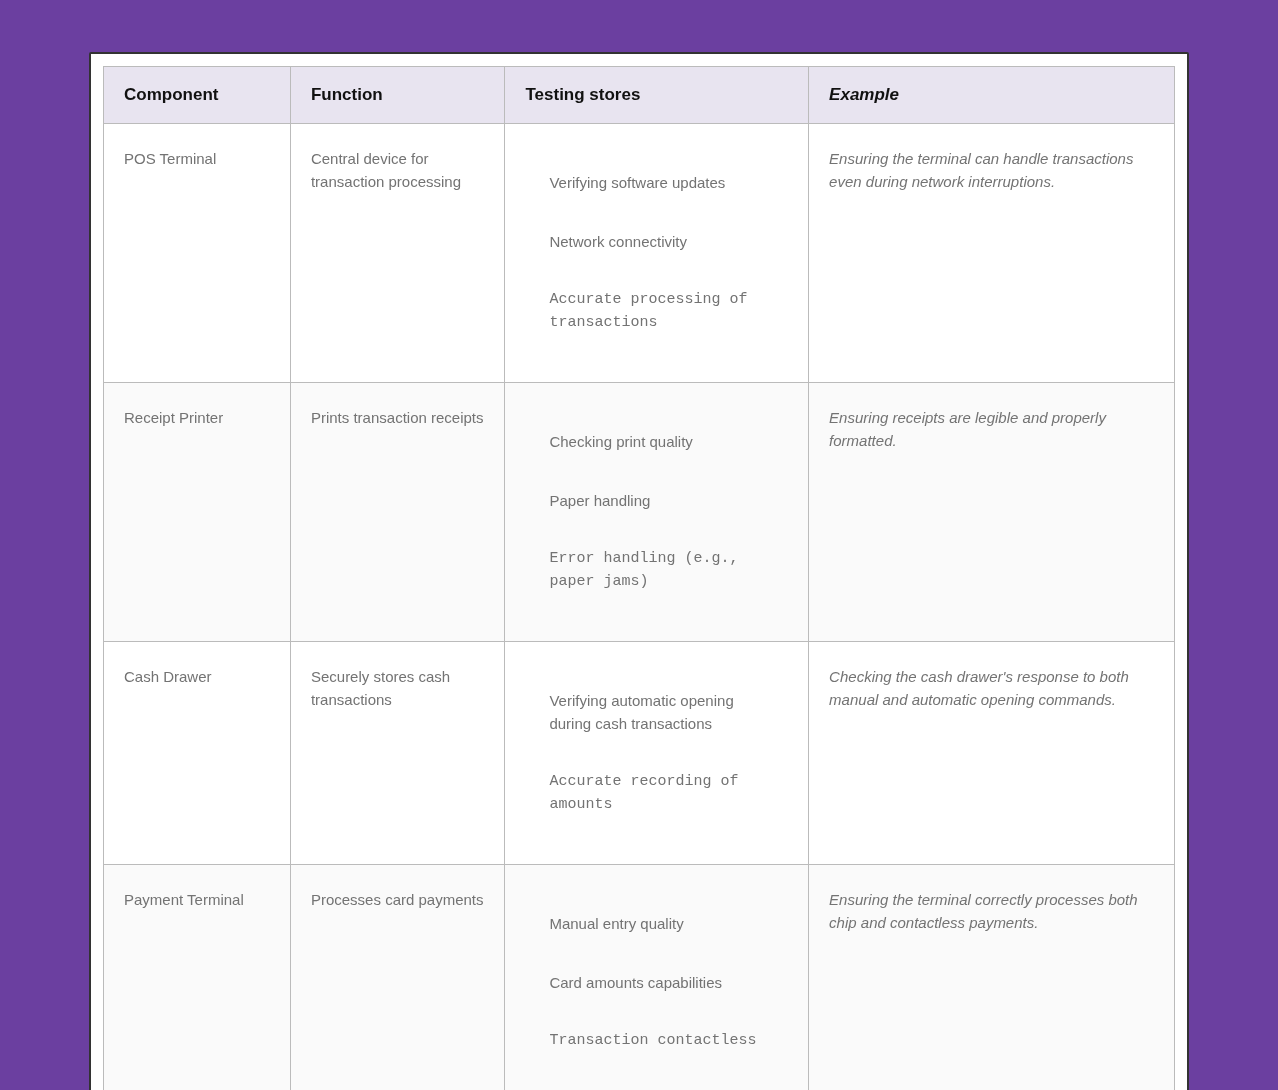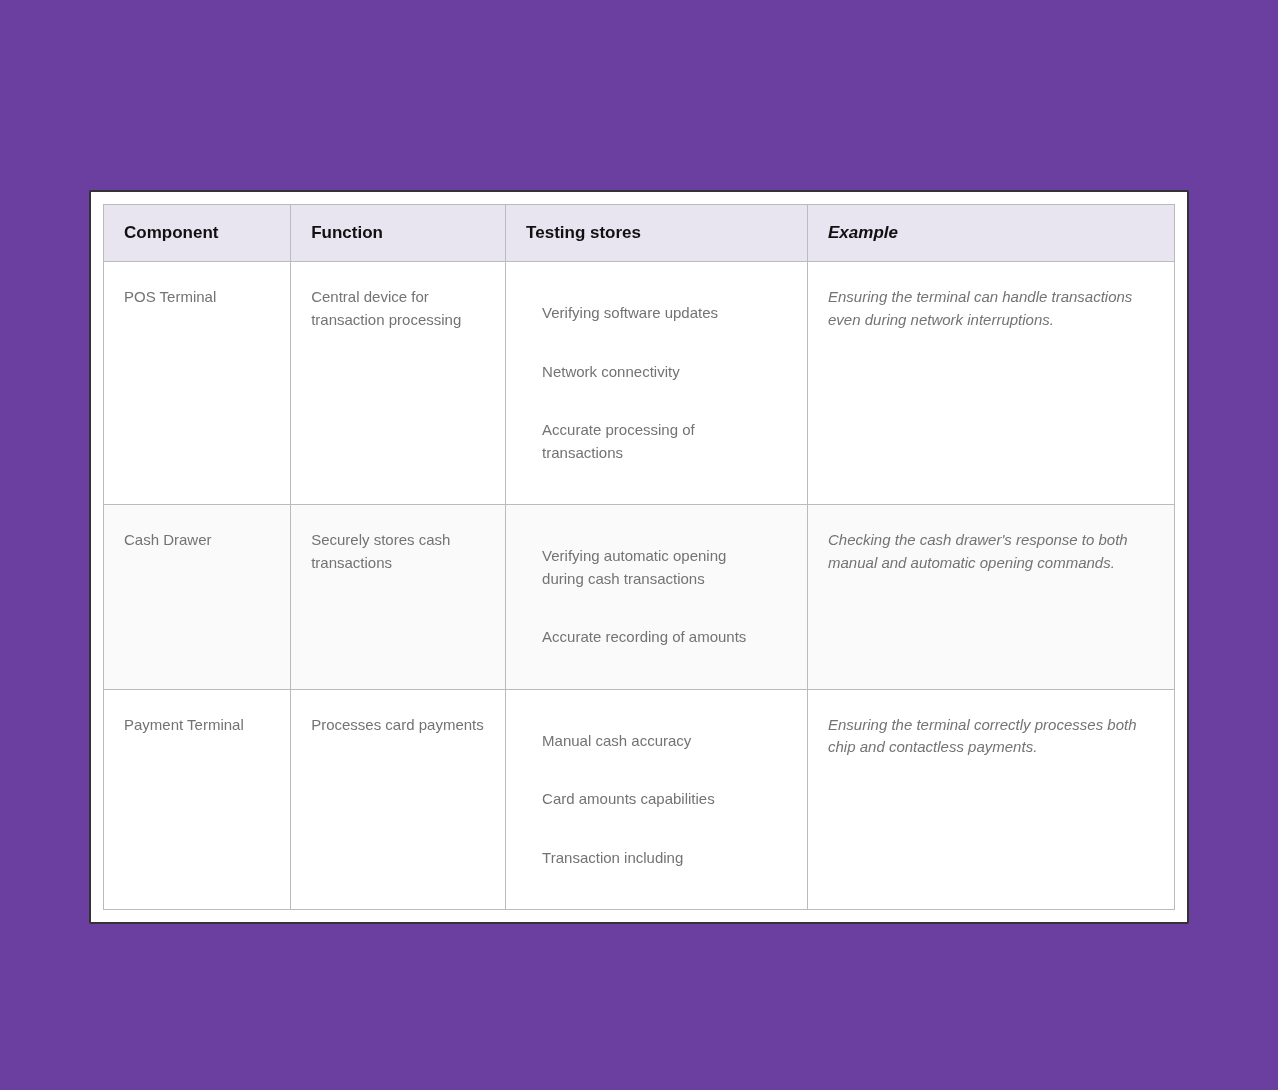--- a/index.html
+++ b/index.html
@@ -49,29 +49,30 @@
       vertical-align: top;
       font-size: 15px;
       color: #737373;
       border: 1px solid #bbb;
       line-height: 1.5;
     }
 
     td ul {
       list-style: none;
       padding: 0;
-      margin: 4px;
+      margin: 12px;
     }
 
     td ul li {
       margin-bottom: 12px;
     }
 
     td ul li:last-child {
       margin-bottom: 0;
+      font-family: Liberation Mono, monospace;
     }
 
     .col-component {
       width: 190px;
     }
 
     .col-function {
       width: 220px;
     }
 
@@ -112,37 +113,49 @@
           <td class="col-testing">
             <ul>
               <li>Verifying software updates</li>
               <li>Network connectivity</li>
               <li>Accurate processing of transactions</li>
             </ul>
           </td>
           <td class="col-example">Ensuring the terminal can handle transactions even during network interruptions.</td>
         </tr>
         <tr>
+          <td class="col-component">Receipt Printer</td>
+          <td class="col-function">Prints transaction receipts</td>
+          <td class="col-testing">
+            <ul>
+              <li>Checking print quality</li>
+              <li>Paper handling</li>
+              <li>Error handling (e.g., paper jams)</li>
+            </ul>
+          </td>
+          <td class="col-example">Ensuring receipts are legible and properly formatted.</td>
+        </tr>
+        <tr>
           <td class="col-component">Cash Drawer</td>
           <td class="col-function">Securely stores cash transactions</td>
           <td class="col-testing">
             <ul>
               <li>Verifying automatic opening during cash transactions</li>
               <li>Accurate recording of amounts</li>
             </ul>
           </td>
           <td class="col-example">Checking the cash drawer's response to both manual and automatic opening commands.</td>
         </tr>
         <tr>
           <td class="col-component">Payment Terminal</td>
           <td class="col-function">Processes card payments</td>
           <td class="col-testing">
             <ul>
-              <li>Manual cash accuracy</li>
+              <li>Manual entry quality</li>
               <li>Card amounts capabilities</li>
-              <li>Transaction including</li>
+              <li>Transaction contactless</li>
             </ul>
           </td>
           <td class="col-example">Ensuring the terminal correctly processes both chip and contactless payments.</td>
         </tr>
       </tbody>
   </table>
 </div>
 
 </body></html>

